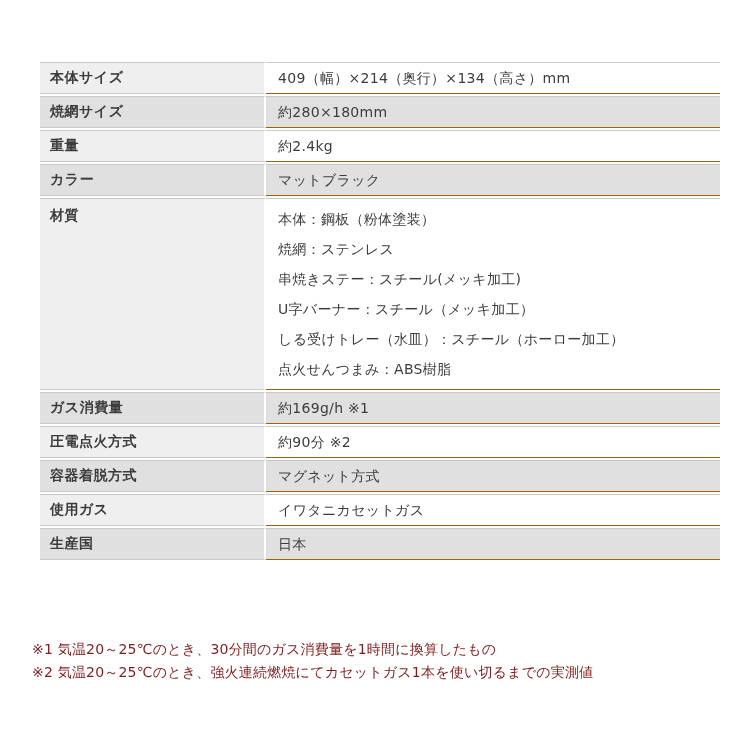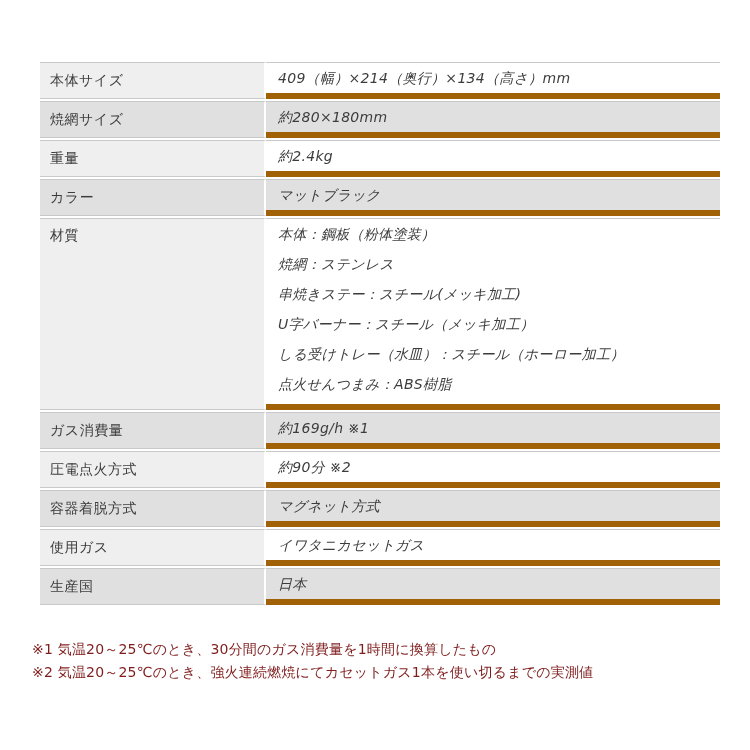--- a/index.html
+++ b/index.html
@@ -24,55 +24,55 @@
     top: 60px;
     width: 680px;
     border-collapse: separate;
     border-spacing: 0 2px;
     font-size: 14px;
     table-layout: fixed;
   }
   .spec-table th.label {
     width: 208px;
     background: #efefef;
-    font-weight: normal;
+    font-weight: bold;
     text-align: left;
     vertical-align: middle;
     padding: 0 6px 0 10px;
     height: 30px;
     border-top: 1px solid #c9c9c9;
     border-bottom: 1px solid #c9c9c9;
     border-right: 2px solid #ffffff;
     letter-spacing: 0.5px;
   }
   .spec-table td.value {
     background: #ffffff;
     vertical-align: middle;
     padding: 0 8px 0 12px;
     height: 30px;
     border-top: 1px solid #c9c9c9;
-    border-bottom: 6px solid #a16207;
+    border-bottom: 1px solid #a16207;
     white-space: pre-line;
     line-height: 30px;
     letter-spacing: 0.3px;
-    font-style: italic;
   }
   
   .spec-table tr:nth-child(even) th.label,
   .spec-table tr:nth-child(even) td.value {
     background: #e0e0e0;
   }
   
   .spec-table tr.multiline th.label {
     vertical-align: top;
     padding-top: 8px;
     margin-top: 27px;
   }
   .spec-table tr.multiline td.value {
     vertical-align: top;
+    padding-top: 5px;
     padding-bottom: 5px;
   }
   .notes {
     position: absolute;
     left: 32px;
     top: 638px;
     width: 700px;
     font-size: 14px;
     line-height: 23px;
     letter-spacing: 0.2px;

